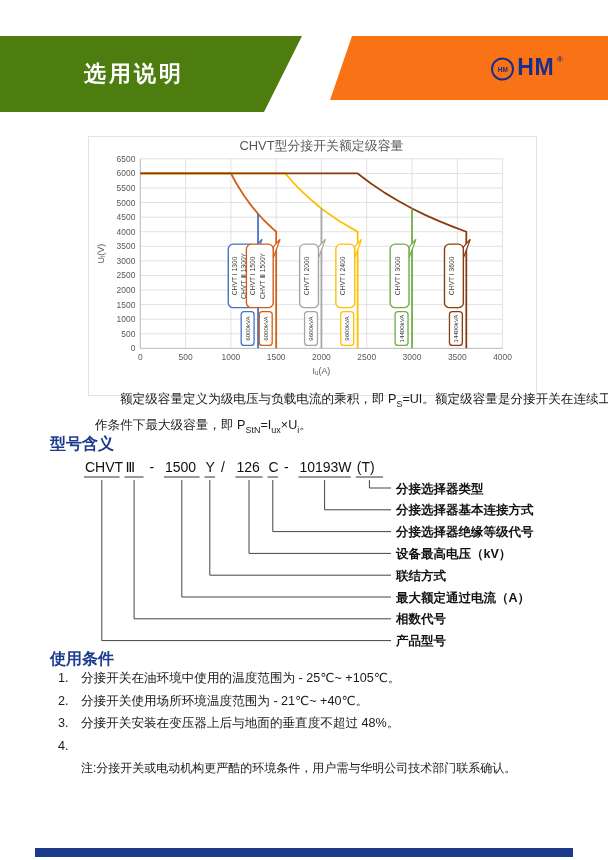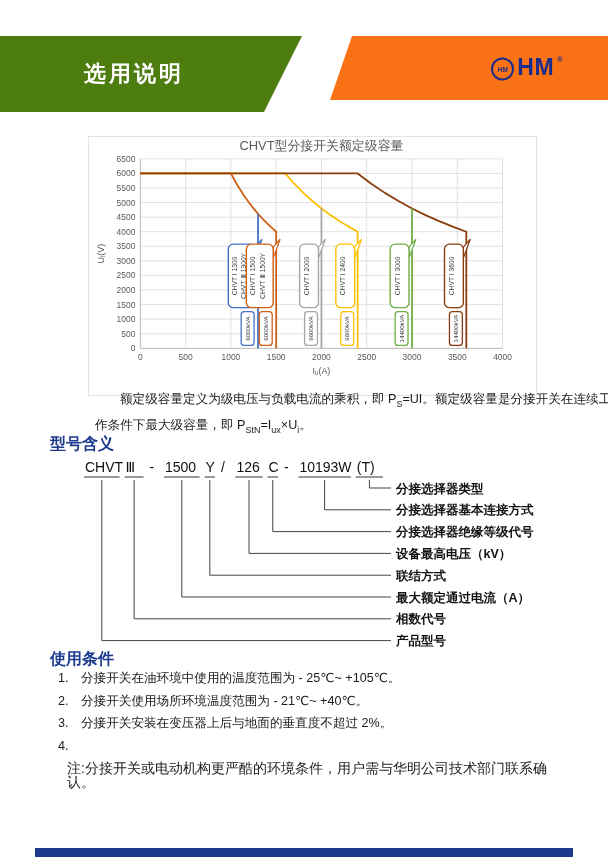--- a/index.html
+++ b/index.html
@@ -28,21 +28,21 @@
               font-size:12.6px;line-height:21.5px;text-indent:25px;margin-left:38px;}
   .definition sub{font-size:9px;}
   
   .sec-heading{position:absolute;left:50px;font-size:16px;font-weight:bold;color:#1c3a8e;}
   
   .model-box{position:absolute;left:55px;top:456px;width:545px;height:195px;}
   
   .conditions{position:absolute;left:58px;top:671px;width:515px;}
   .cond-item{display:flex;gap:9px;font-size:12.6px;line-height:14px;margin-bottom:8.5px;}
   .cond-no{flex:0 0 14px;}
-  .cond-note{margin-left:9px;font-size:14px;line-height:14px;}
+  .cond-note{margin-left:23px;font-size:12px;line-height:14px;}
   
   .footer-bar{position:absolute;left:35px;top:848px;width:538px;height:9px;background:#1b3a8c;}
 </style>
 </head>
 <body>
 
 <div class="banner">
   <span class="banner-title">选用说明</span>
 </div>
 <div class="brand-band">
@@ -195,21 +195,21 @@
   <div class="cond-item">
     <span class="cond-no">1.</span>
     <span>分接开关在油环境中使用的温度范围为 - 25℃~ +105℃。</span>
   </div>
   <div class="cond-item">
     <span class="cond-no">2.</span>
     <span>分接开关使用场所环境温度范围为 - 21℃~ +40℃。</span>
   </div>
   <div class="cond-item">
     <span class="cond-no">3.</span>
-    <span>分接开关安装在变压器上后与地面的垂直度不超过 2%。</span>
+    <span>分接开关安装在变压器上后与地面的垂直度不超过 48%。</span>
   </div>
   <div class="cond-item">
     <span class="cond-no">4.</span>
   </div>
   <div class="cond-note">注:分接开关或电动机构更严酷的环境条件，用户需与华明公司技术部门联系确认。</div>
 </div>
 
 <div class="footer-bar"></div>
 
 </body></html>

